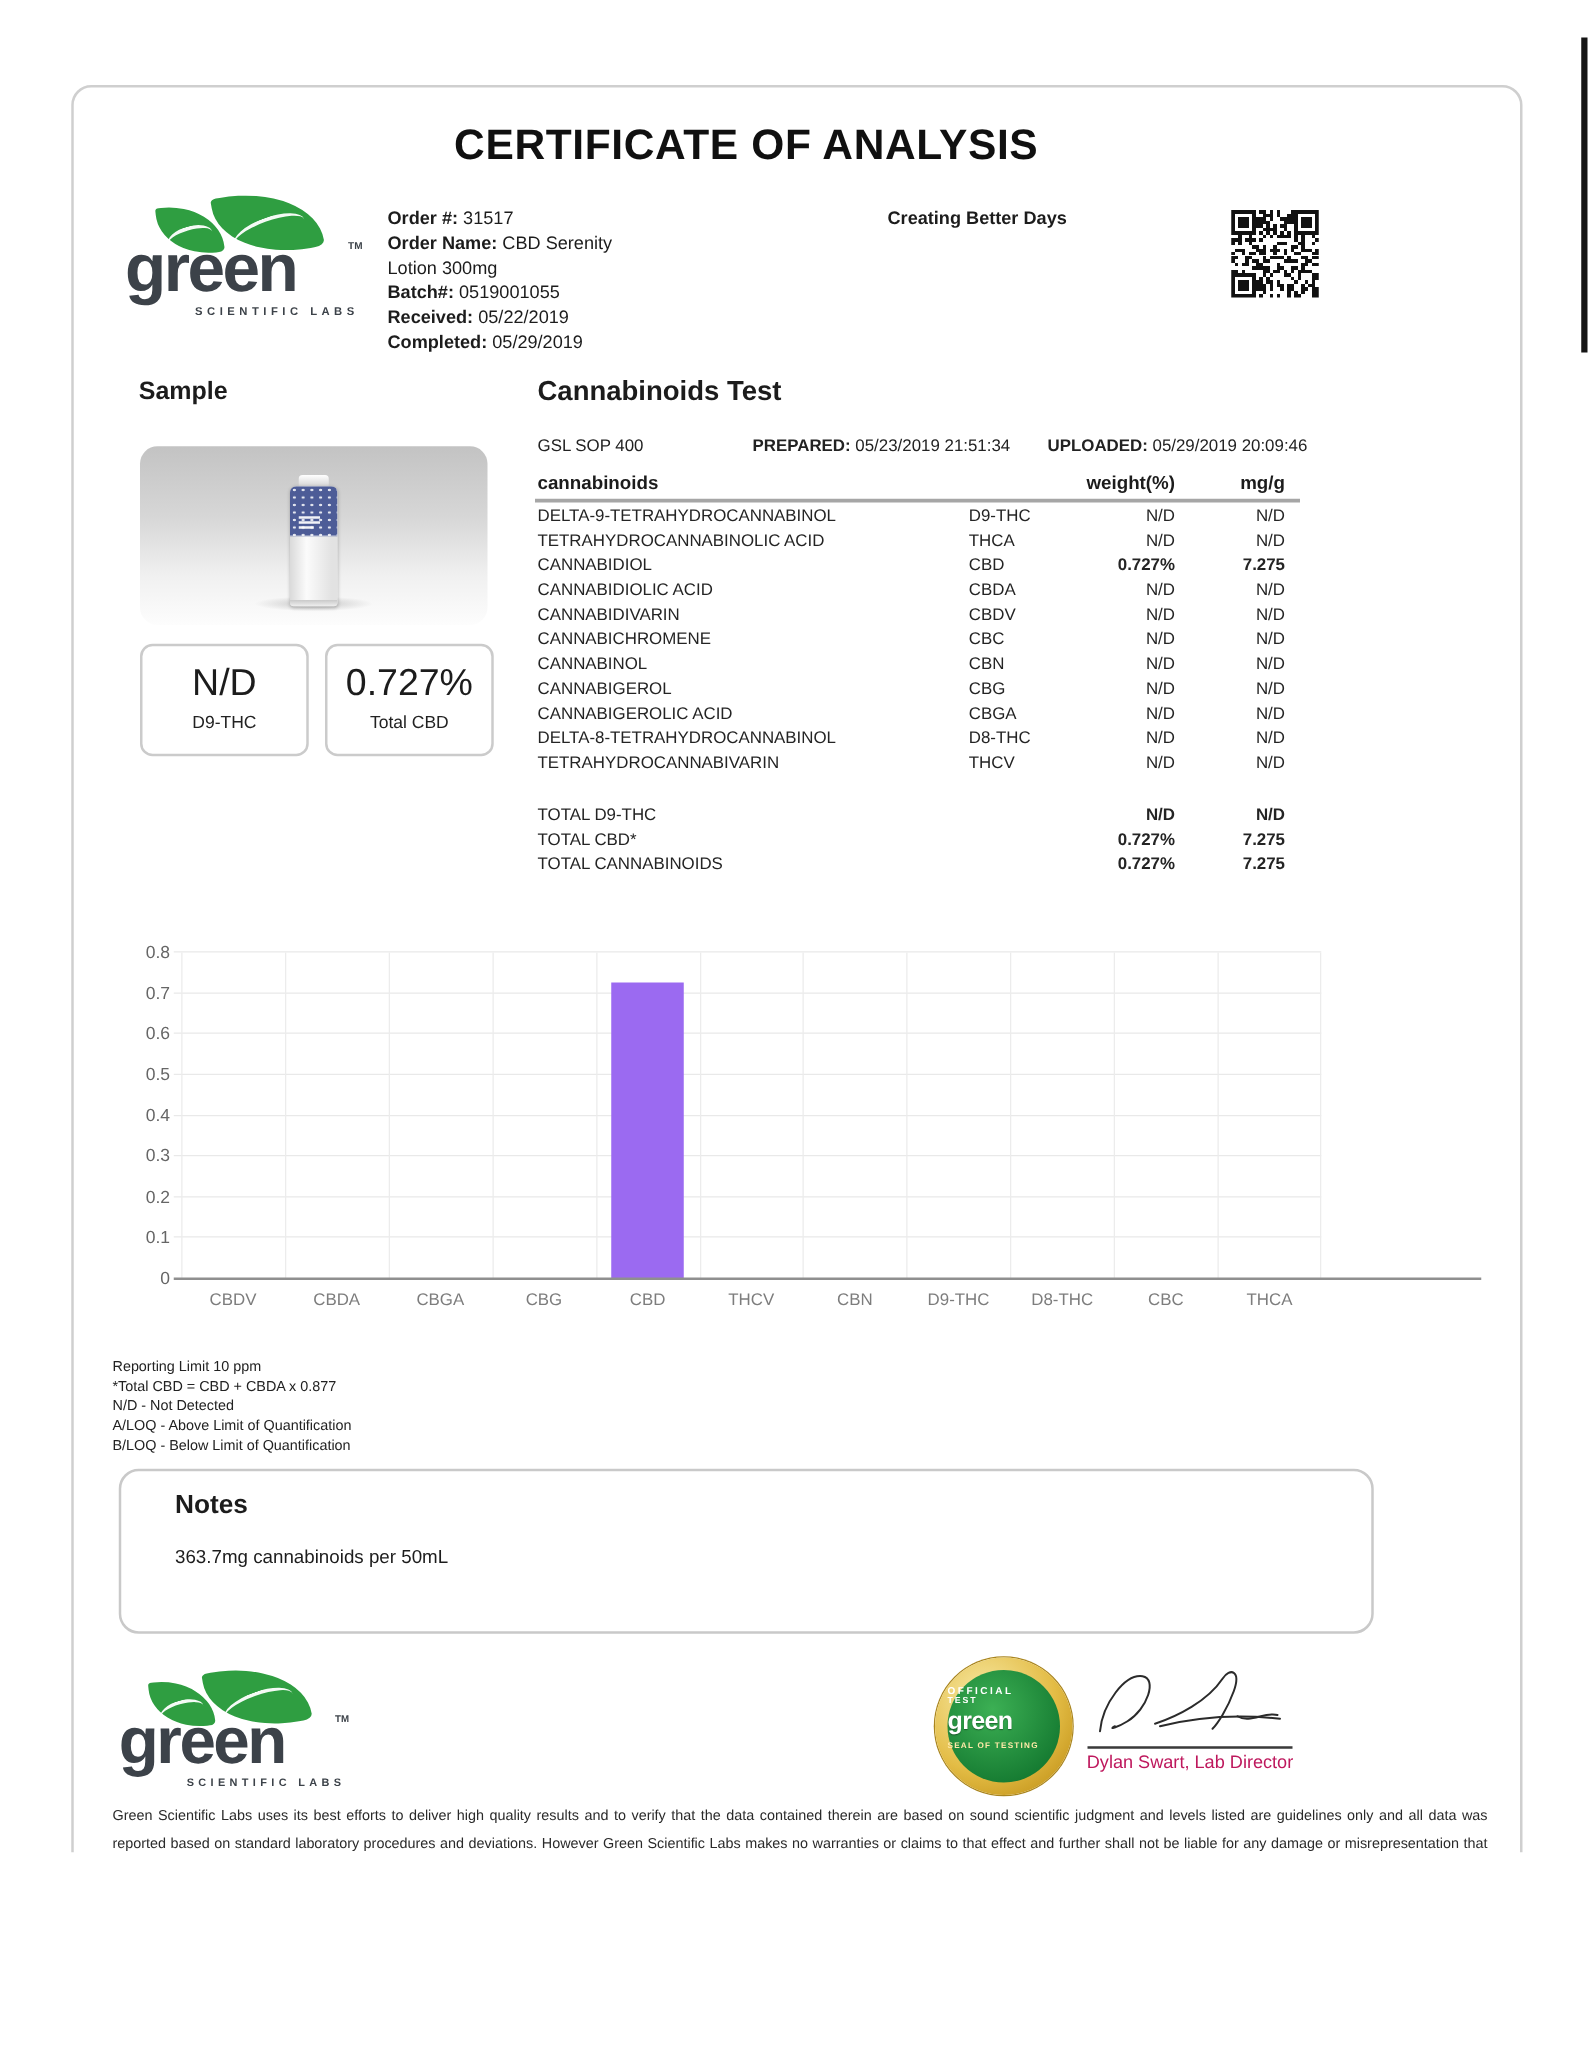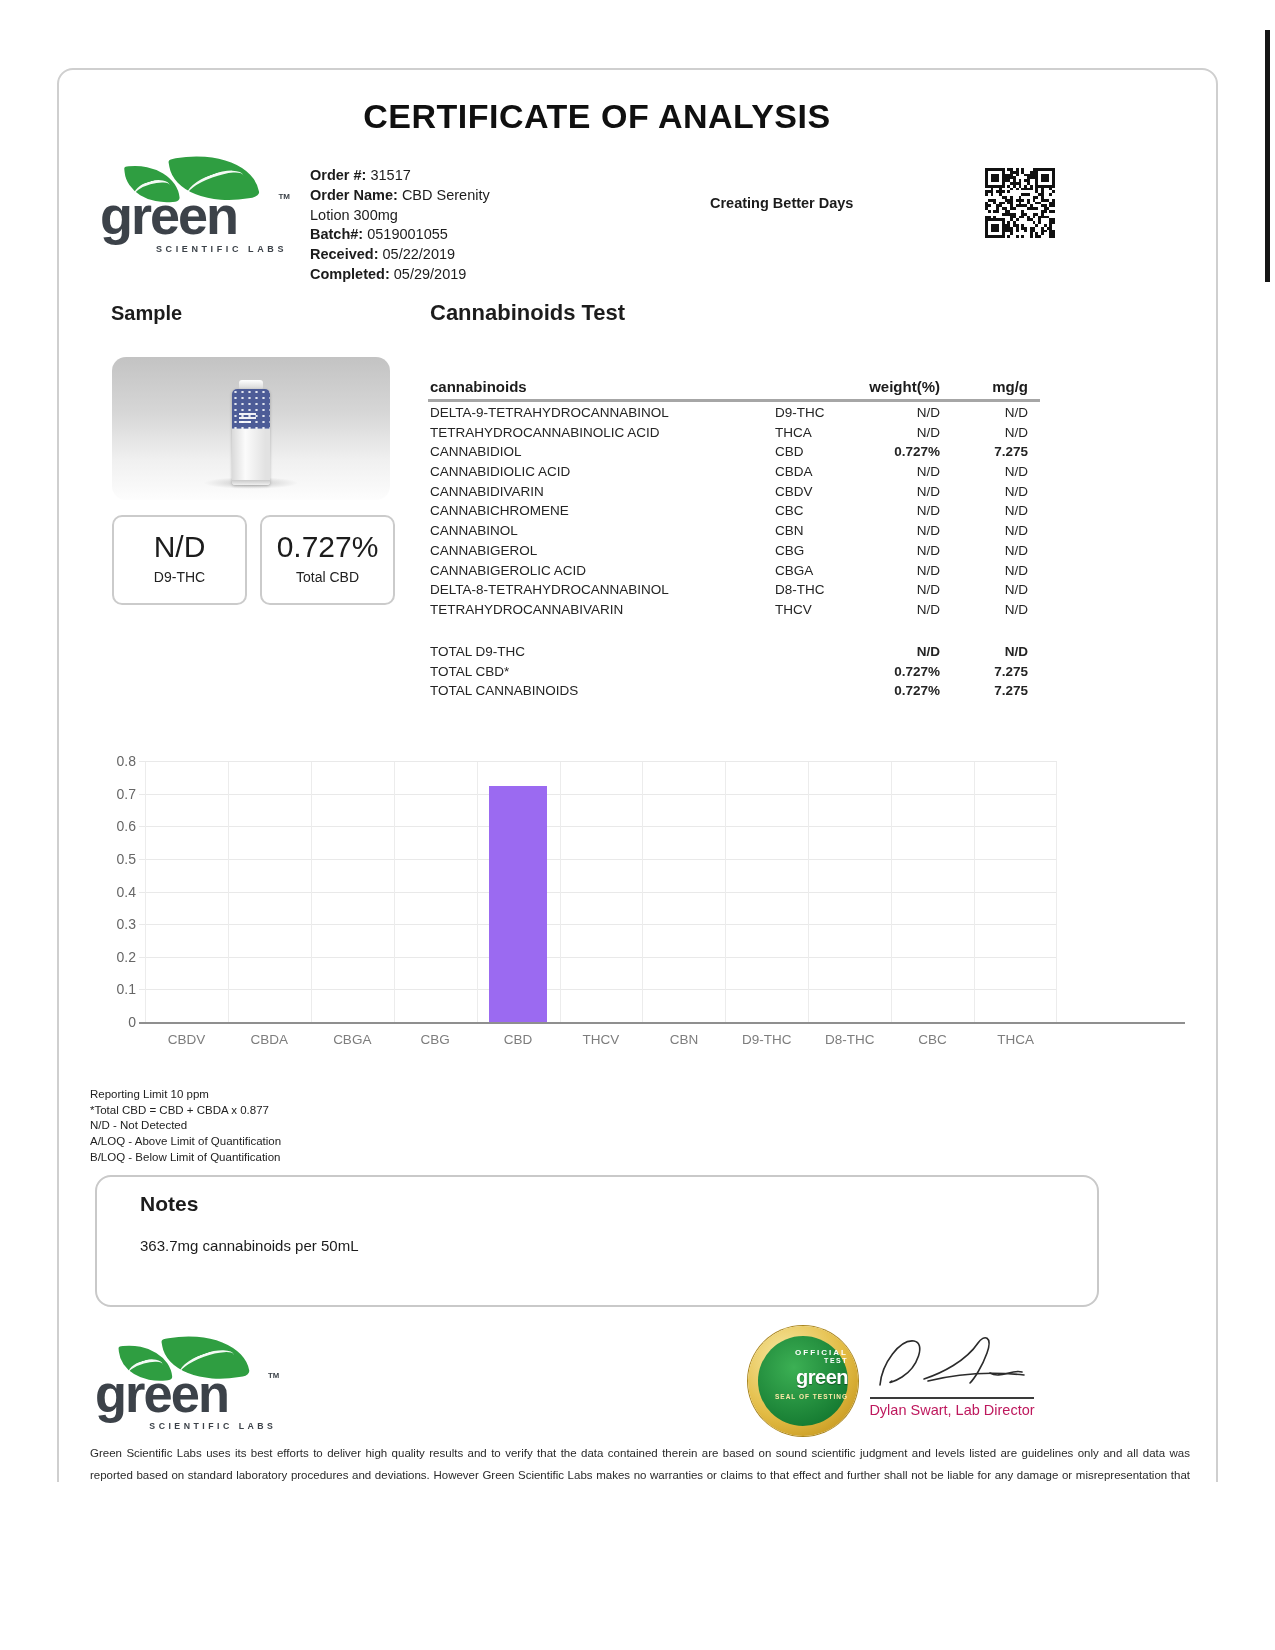--- a/index.html
+++ b/index.html
@@ -23,21 +23,21 @@
   .tm{position:absolute;right:0;top:36px;font-size:8px;font-weight:700;color:#3c4249;}
   .tagline{position:absolute;left:56px;top:88px;font-size:9px;letter-spacing:3.6px;
            font-weight:700;color:#3c4249;}
   .logo-top{left:100px;top:156px;}
   .logo-bottom{left:95px;top:1336px;transform:scale(.97);transform-origin:top left;}
 
   
   .order-info{position:absolute;left:310px;top:166px;font-size:14.5px;line-height:19.8px;}
   .order-info b{font-weight:700;}
   .client-info{position:absolute;left:710px;top:166px;font-size:14.5px;line-height:19.8px;}
-  .client-name{font-weight:700;margin-top:28px;}
+  .client-name{font-weight:700;}
   .qr{position:absolute;left:985px;top:168px;width:70px;height:70px;}
 
   
   .sample-heading{position:absolute;left:111px;top:302px;margin:0;font-size:20px;font-weight:700;}
   .photo{position:absolute;left:112px;top:357px;width:278px;height:143px;border-radius:14px;
          background:linear-gradient(180deg,#c3c3c3 0%,#d7d7d7 40%,#f0f0f0 72%,#fdfdfd 100%);}
   .tube-shadow{position:absolute;left:50%;bottom:11px;transform:translateX(-50%);width:96px;height:12px;
                background:radial-gradient(ellipse,rgba(0,0,0,.20),transparent 70%);}
   .tube{position:absolute;left:50%;bottom:15px;transform:translateX(-50%);width:38px;}
   .cap{width:24px;height:9px;margin:0 auto;border-radius:3px 3px 1px 1px;
@@ -97,21 +97,21 @@
              border:2px solid #c9c9c9;border-radius:16px;}
   .notes-heading{position:absolute;left:140px;top:1192px;margin:0;font-size:21px;font-weight:700;}
   .notes-text{position:absolute;left:140px;top:1237px;font-size:15px;color:#1c1c1c;}
 
   
   .footer-address{position:absolute;left:300px;top:1341px;font-size:16px;line-height:21.5px;color:#1c1c1c;}
   .seal{position:absolute;left:748px;top:1326px;width:110px;height:110px;}
   .seal-ring{position:absolute;inset:0;border-radius:50%;
              background:radial-gradient(circle at 35% 30%,#f8eaa6,#e3bc45 55%,#b8860b 100%);
              box-shadow:0 0 0 1px #a9851f;}
-  .seal-core{position:absolute;inset:10px;border-radius:50%;color:#fff;text-align:right;
+  .seal-core{position:absolute;inset:10px;border-radius:50%;color:#fff;text-align:left;
              background:radial-gradient(circle at 40% 35%,#3cb054,#157a31 78%);}
   .seal-l1{margin-top:12px;font-size:8px;letter-spacing:2px;font-weight:700;}
   .seal-l2{font-size:7px;letter-spacing:1.5px;font-weight:700;}
   .seal-word{font-size:20px;font-weight:800;margin-top:2px;letter-spacing:-.5px;
              text-shadow:0 1px 1px rgba(0,0,0,.4);}
   .seal-l3{font-size:6.5px;letter-spacing:1px;margin-top:4px;font-weight:700;color:#ffe9a8;}
   .signature{position:absolute;left:872px;top:1328px;width:160px;height:68px;}
   .sig-line{position:absolute;left:870px;top:1397px;width:164px;height:2px;background:#3a3a3a;}
   .sig-name{position:absolute;left:852px;top:1402px;width:200px;text-align:center;
             font-size:14.5px;color:#be185d;}
@@ -493,20 +493,25 @@
   <div class="result-box box1">
     <div class="rb-value">N/D</div>
     <div class="rb-label">D9-THC</div>
   </div>
   <div class="result-box box2">
     <div class="rb-value">0.727%</div>
     <div class="rb-label">Total CBD</div>
   </div>
 
   <h2 class="test-heading">Cannabinoids Test</h2>
+  <div class="meta">
+    <span class="sop">GSL SOP 400</span>
+    <span class="prep"><b>PREPARED:</b> <span>05/23/2019 21:51:34</span></span>
+    <span class="upl"><b>UPLOADED:</b> <span>05/29/2019 20:09:46</span></span>
+  </div>
 
   <div class="thead">
     <span class="c-name">cannabinoids</span>
     <span class="c-weight">weight(%)</span>
     <span class="c-mgg">mg/g</span>
   </div>
   <div class="thead-line"></div>
   <div class="rows" id="cann-rows">
       <div class="trow">
         <div class="c-name" style="position: absolute;">DELTA-9-TETRAHYDROCANNABINOL</div>

